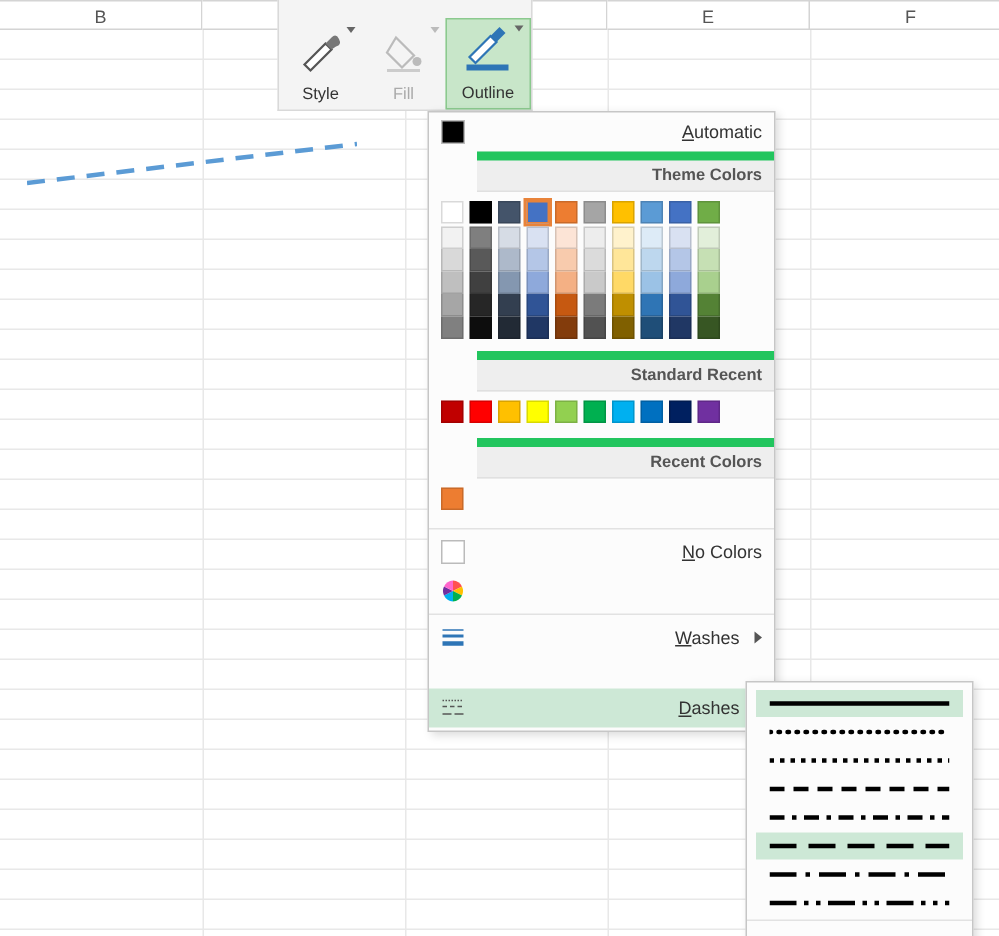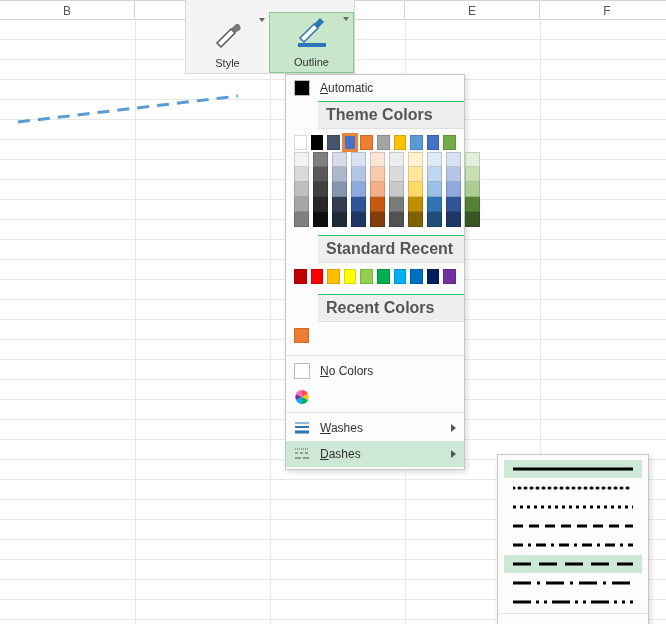--- a/index.html
+++ b/index.html
@@ -24,27 +24,27 @@
   
   .ribbon { position: absolute; top: 0; left: 185px; width: 170px; height: 74px; background: #f4f4f4; border: 1px solid #d9d9d9; border-top: none; display: flex; align-items: flex-end; }
   .rbtn { flex: 1; display: flex; flex-direction: column; align-items: center; justify-content: flex-end; padding-bottom: 4px; gap: 3px; cursor: default; position: relative; }
   .rbtn.active { background: #c8e6c9; border: 1px solid #8bc98e; }
   .rbtn.disabled { color: #aaa; }
   .rbtn .iconwrap { width: 38px; height: 40px; display: flex; align-items: center; justify-content: center; }
   .rbtn .lbl { font-size: 11px; }
   .dropcaret { position:absolute; top:4px; right:4px; width:0; height:0; border-left:3px solid transparent; border-right:3px solid transparent; border-top:4px solid #666; }
 
   
-  .menu { position: absolute; top: 74px; left: 285px; width: 180px; background: #fcfcfc; border: 1px solid #c6c6c6; box-shadow: 2px 2px 6px rgba(0,0,0,0.15); padding-bottom: 2px; }
+  .menu { position: absolute; top: 74px; left: 285px; width: 232px; background: #fcfcfc; border: 1px solid #c6c6c6; box-shadow: 2px 2px 6px rgba(0,0,0,0.15); padding-bottom: 2px; text-align: right; }
   .mrow { display: flex; align-items: center; height: 26px; padding: 0 8px; gap: 10px; cursor: default; }
-  .mrow.hover { background: #cde8d6; }
+  .mrow.hover { background: #cde8d6; margin-top: 21px; }
   .mrow .sw { width: 16px; height: 16px; border: 1px solid #bbb; flex: 0 0 16px; }
   .mrow .txt { flex: 1; }
   .mrow .arrow { width: 0; height: 0; border-top: 4px solid transparent; border-bottom: 4px solid transparent; border-left: 5px solid #555; }
-  .mhdr { background: #eeeeee; font-weight: 600; color: #555; padding: 4px 8px; font-size: 16px; border-top: 1px solid #22c55e; border-bottom: 1px solid #e0e0e0; margin-left: 32px; }
+  .mhdr { background: #eeeeee; font-weight: 600; color: #555; padding: 4px 8px; font-size: 11px; border-top: 6px solid #22c55e; border-bottom: 1px solid #e0e0e0; margin-left: 32px; }
   .sep { height: 1px; background: #e2e2e2; margin: 2px 0; }
 
   .palette { padding: 6px 8px 8px 8px; }
   .prow { display: flex; gap: 4px; margin-bottom: 2px; }
   .swatch { width: 15px; height: 15px; border: 1px solid rgba(0,0,0,0.15); cursor: default; }
   .swatch.sel { outline: 2px solid #e8833a; outline-offset: 0px; border-color:#e8833a; }
   .shades { display: flex; gap: 4px; }
   .shadecol { display: flex; flex-direction: column; }
   .shadecol .swatch { border-top: none; }
   .shadecol .swatch:first-child { border-top: 1px solid rgba(0,0,0,0.15); }
@@ -113,20 +113,31 @@
 <div class="ribbon">
   <div class="rbtn">
     <span class="dropcaret"></span>
     <span class="iconwrap">
       <svg width="30" height="30" viewBox="0 0 30 30">
           <path d="M4 24 L18 10 L22 14 L8 28 Z" fill="#fff" stroke="#555" stroke-width="1.5"></path>
           <path d="M18 10 L22 6 Q25 3 27 7 Q29 11 25 12 L22 14 Z" fill="#777"></path>
         </svg>
     </span>
     <span class="lbl">Style</span>
+  </div>
+  <div class="rbtn disabled">
+    <span class="dropcaret" style="border-top-color:#bbb"></span>
+    <span class="iconwrap">
+      <svg width="30" height="30" viewBox="0 0 30 30">
+          <path d="M10 6 L22 18 L14 26 L4 16 Z" fill="none" stroke="#bbb" stroke-width="1.5"></path>
+          <circle cx="24" cy="22" r="3" fill="#bbb"></circle>
+          <rect x="4" y="27" width="22" height="2" fill="#ccc"></rect>
+        </svg>
+    </span>
+    <span class="lbl">Fill</span>
   </div>
   <div class="rbtn active">
     <span class="dropcaret"></span>
     <span class="iconwrap">
       <svg width="32" height="30" viewBox="0 0 32 30">
           <path d="M4 20 L18 6 L22 10 L8 24 Z" fill="#fff" stroke="#2e75b6" stroke-width="1.5"></path>
           <path d="M18 6 L24 0 L28 4 L22 10 Z" fill="#2e75b6"></path>
           <rect x="2" y="25" width="28" height="4" fill="#2e75b6"></rect>
         </svg>
     </span>

